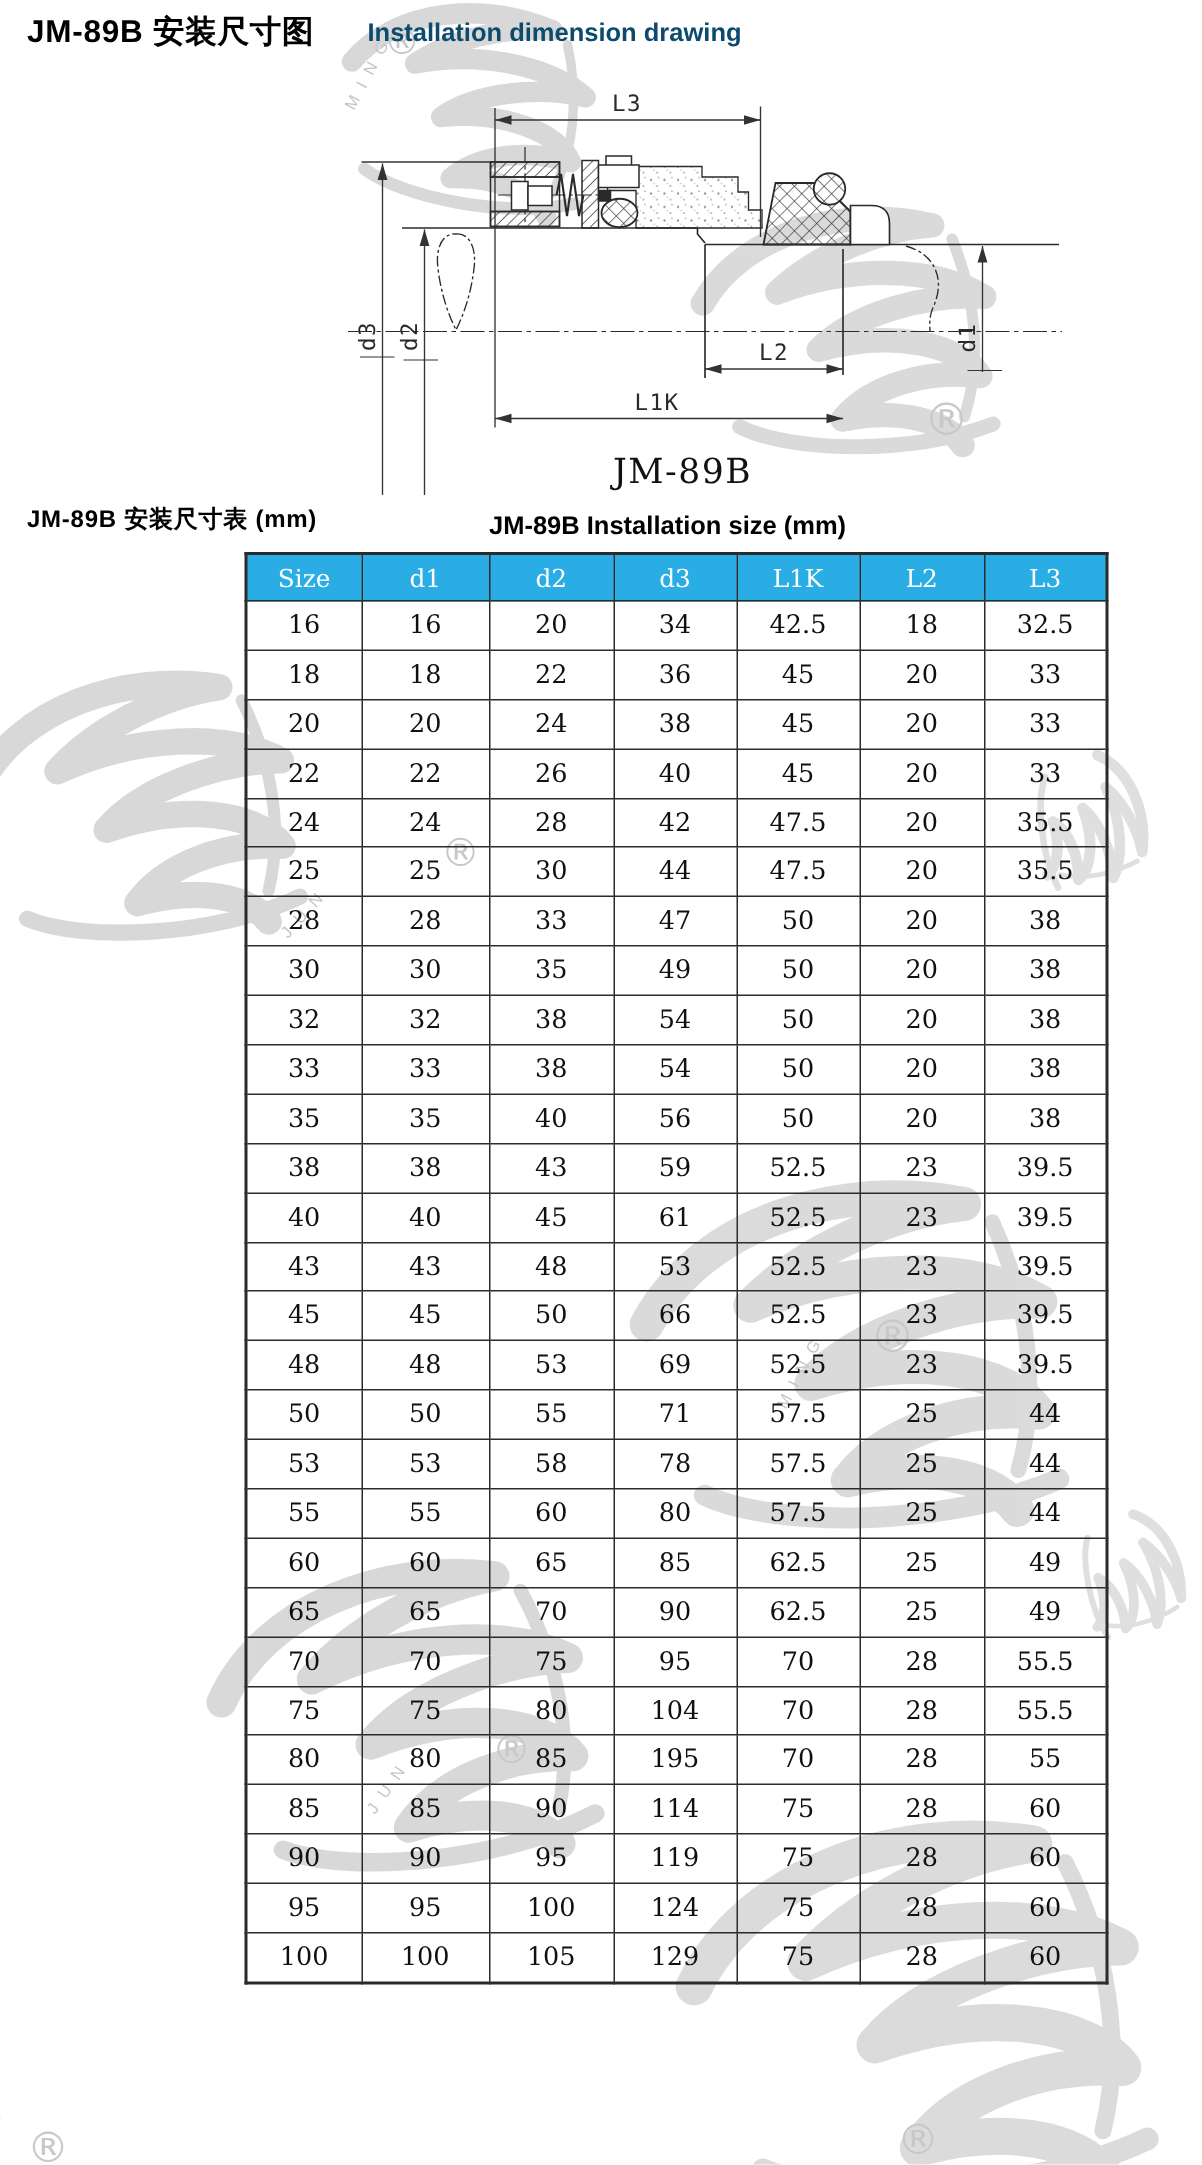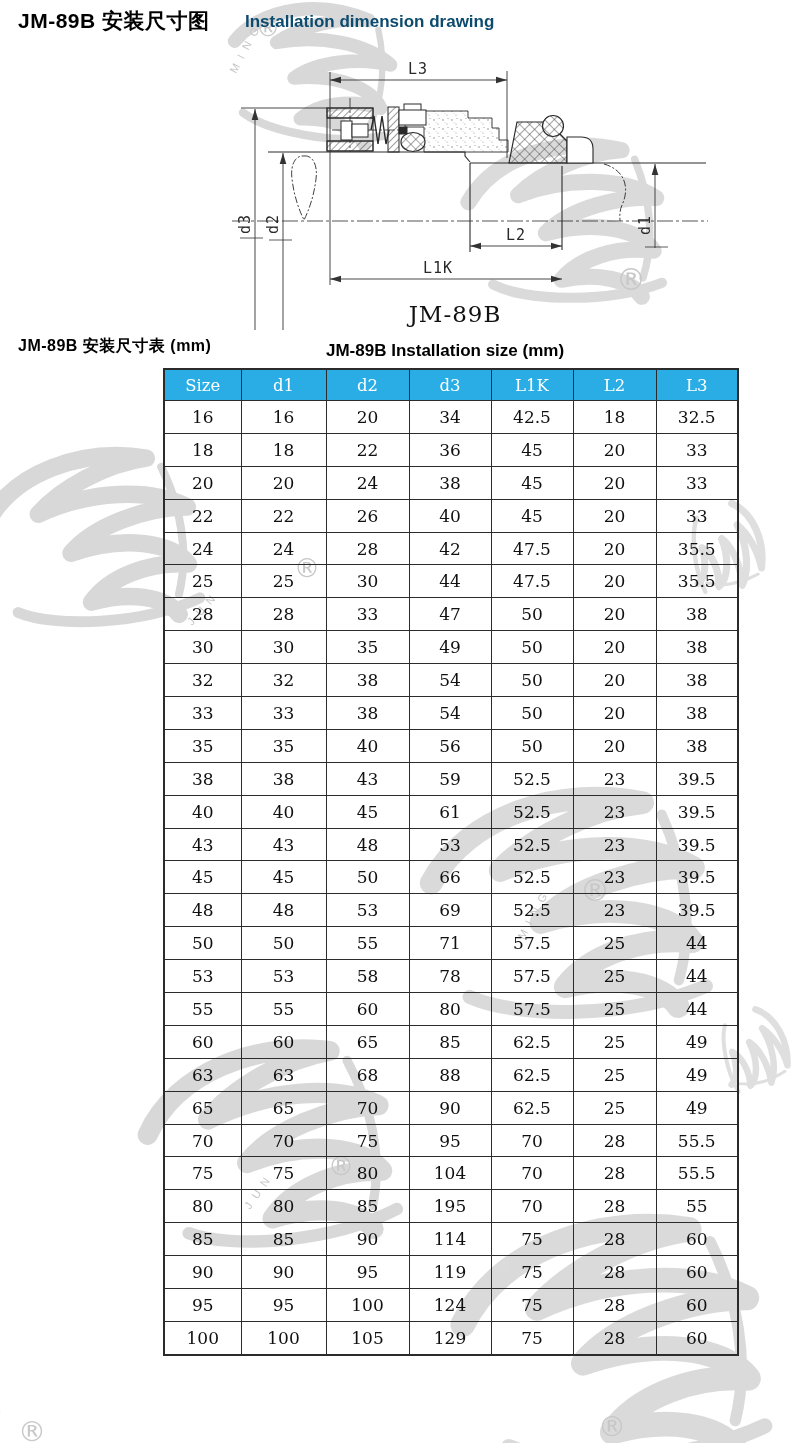--- a/index.html
+++ b/index.html
@@ -408,29 +408,20 @@
       <tr>
         <td>60</td>
         <td>60</td>
         <td>65</td>
         <td>85</td>
         <td>62.5</td>
         <td>25</td>
         <td>49</td>
       </tr>
       <tr>
-        <td>63</td>
-        <td>63</td>
-        <td>68</td>
-        <td>88</td>
-        <td>62.5</td>
-        <td>25</td>
-        <td>49</td>
-      </tr>
-      <tr>
         <td>65</td>
         <td>65</td>
         <td>70</td>
         <td>90</td>
         <td>62.5</td>
         <td>25</td>
         <td>49</td>
       </tr>
       <tr>
         <td>70</td>

